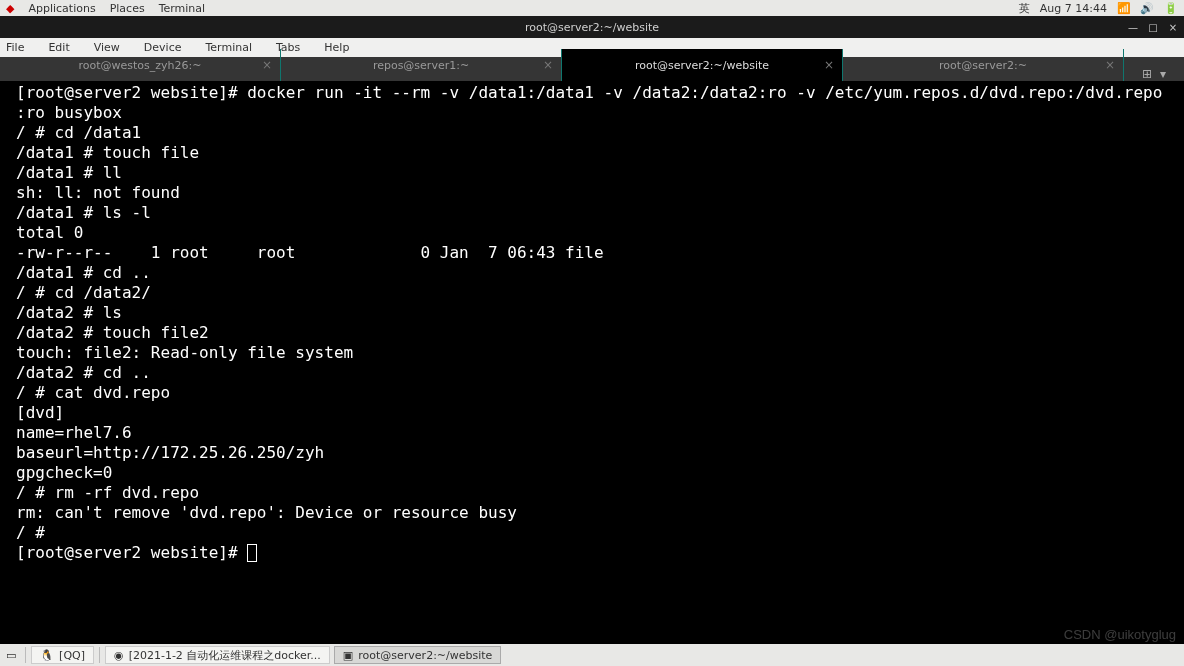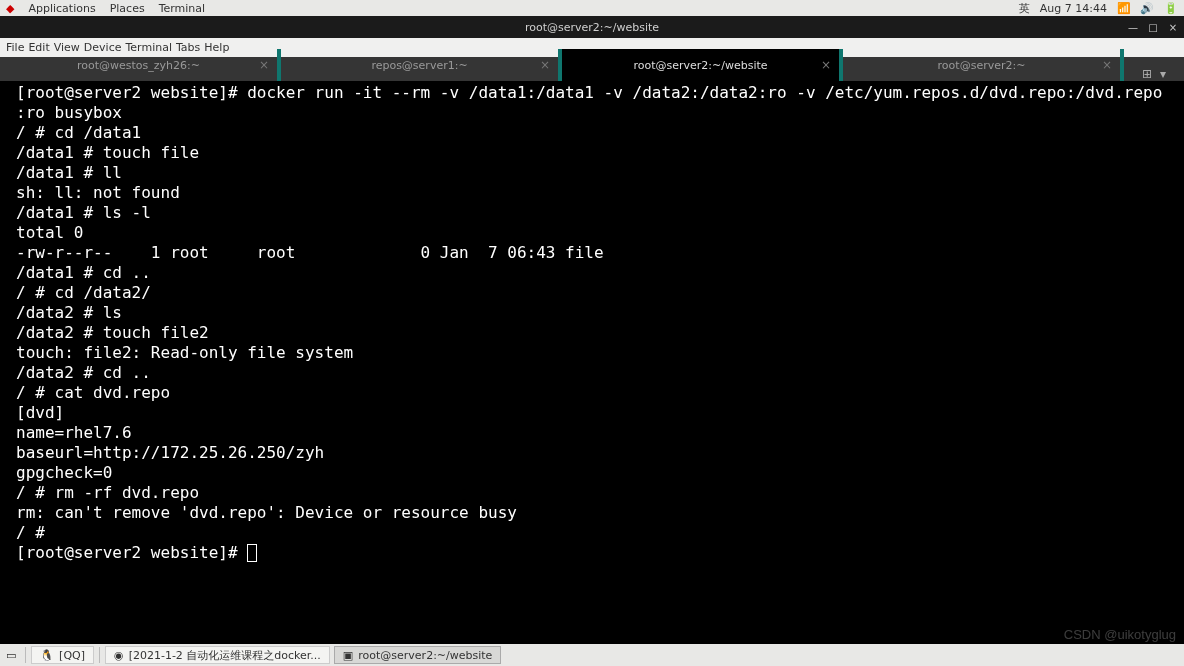--- a/index.html
+++ b/index.html
@@ -5,23 +5,23 @@
 * { margin:0; padding:0; box-sizing:border-box; }
 body { width:1184px; height:666px; font-family:"DejaVu Sans", sans-serif; font-size:12px; background:#2a2a2a; overflow:hidden; position:relative; }
 .topbar { height:16px; background:#e8e8e6; display:flex; align-items:center; padding:0 6px; color:#333; font-size:11px; }
 .topbar-left { display:flex; gap:14px; }
 .topbar-left span { cursor:pointer; }
 .topbar-right { margin-left:auto; display:flex; gap:10px; align-items:center; }
 .hat { color:#cc0000; font-size:11px; }
 .window-title { height:22px; background:#1b1b1b; color:#d0d0d0; display:flex; align-items:center; justify-content:center; font-size:11px; position:relative; }
 .win-buttons { position:absolute; right:4px; display:flex; gap:6px; }
 .win-btn { width:14px; height:14px; display:flex; align-items:center; justify-content:center; color:#ccc; font-size:10px; cursor:pointer; }
-.menubar { height:19px; background:#f0f0ef; display:flex; align-items:center; padding:0 6px; gap:4px; font-size:11px; color:#333; }
+.menubar { height:19px; background:#f0f0ef; display:flex; align-items:center; padding:0 6px; gap:24px; font-size:11px; color:#333; }
 .tabbar { height:24px; background:#353535; display:flex; align-items:flex-end; }
-.tab { flex:1; height:32px; display:flex; align-items:center; justify-content:center; color:#999; font-size:11px; position:relative; border-right:4px solid #0f766e; cursor:pointer; }
+.tab { flex:1; height:32px; display:flex; align-items:center; justify-content:center; color:#999; font-size:11px; position:relative; border-right:1px solid #0f766e; cursor:pointer; }
 .tab.active { background:#000; color:#ddd; }
 .tab .close { position:absolute; right:8px; color:#777; font-size:12px; }
 .tab-extras { width:60px; display:flex; align-items:center; justify-content:center; gap:8px; color:#aaa; }
 .terminal-body { background:#000; color:#fff; font-family:"DejaVu Sans Mono","Liberation Mono",monospace; font-size:16px; line-height:20px; padding:2px 16px; white-space:pre; height:565px; overflow:hidden; letter-spacing:0; }
 .cursor { display:inline-block; width:10px; height:18px; border:1px solid #fff; vertical-align:text-bottom; }
 .taskbar { position:absolute; bottom:0; left:0; right:0; height:22px; background:#e8e8e6; display:flex; align-items:center; font-size:11px; color:#333; }
 .task-item { height:18px; display:flex; align-items:center; padding:0 8px; margin:0 2px; border:1px solid #ccc; background:#f4f4f2; gap:5px; cursor:pointer; }
 .task-item.active { background:#d8d8d6; border-color:#aaa; }
 .sep { width:1px; height:16px; background:#bbb; margin:0 3px; }
 .sysicon { display:inline-block; }

